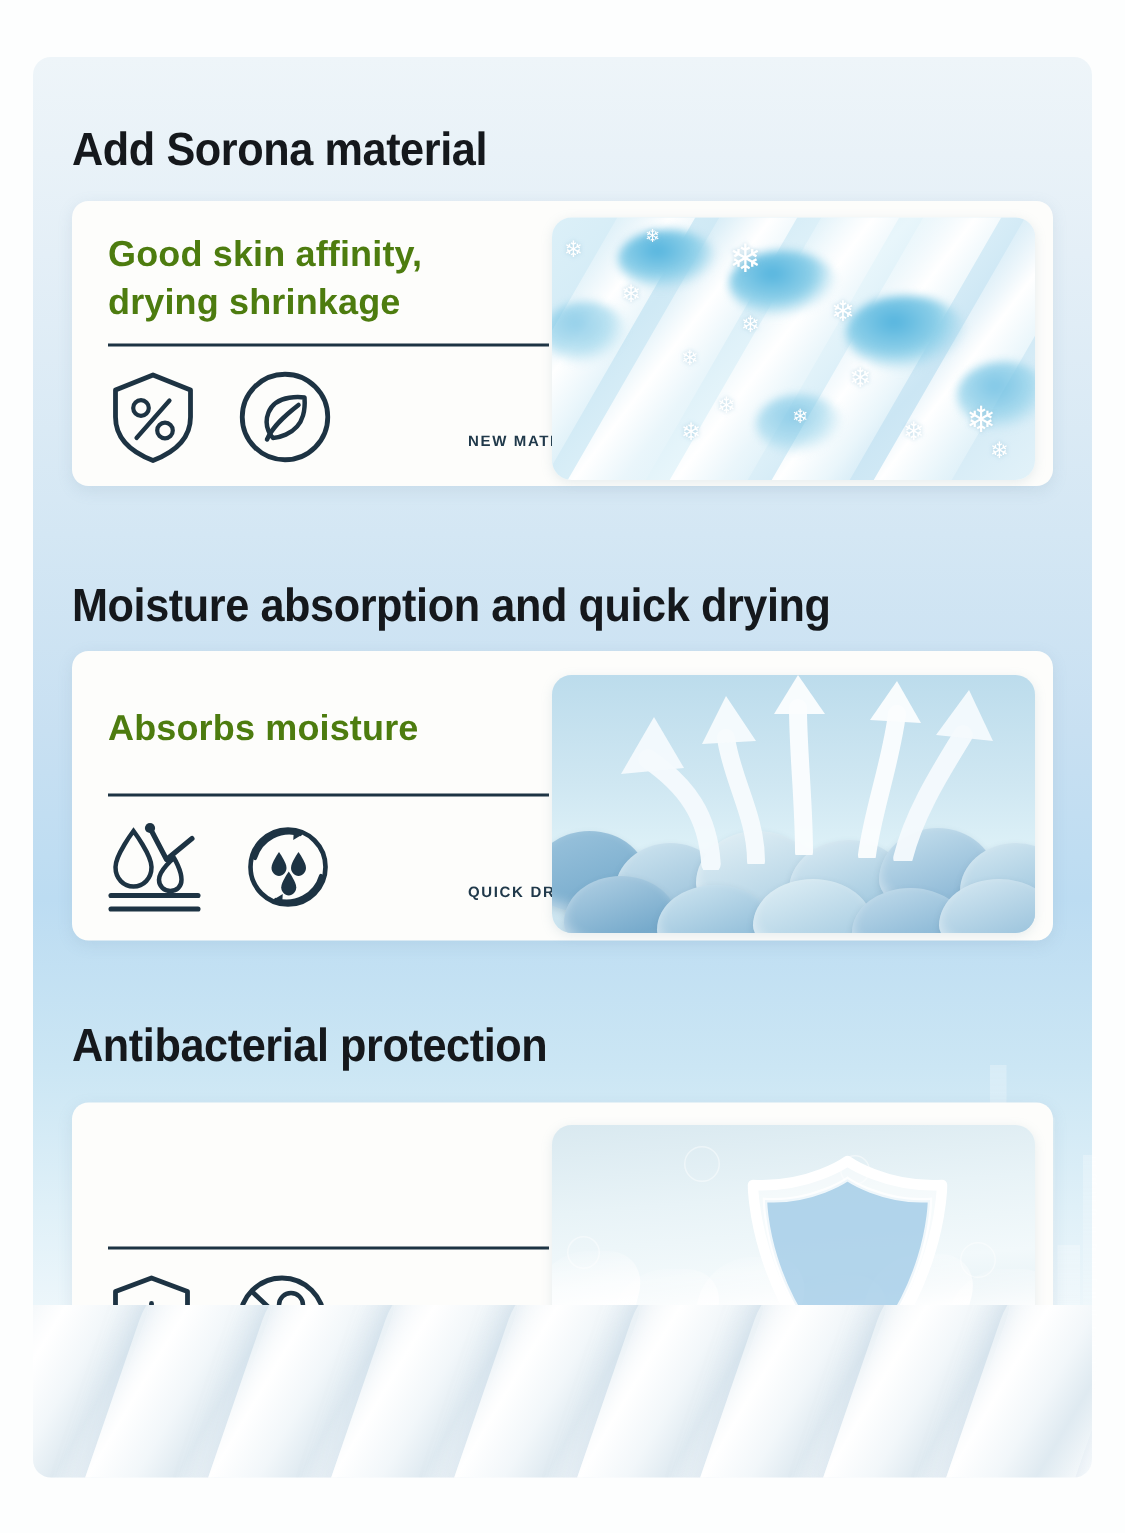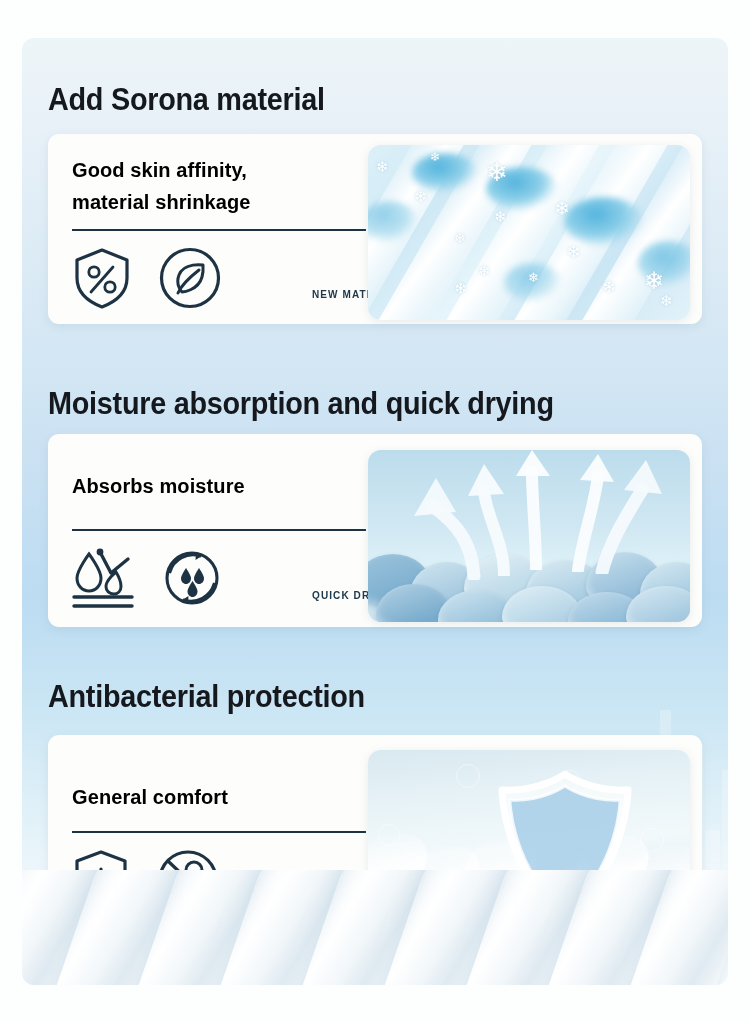--- a/index.html
+++ b/index.html
@@ -47,22 +47,22 @@
     color:#15181c;white-space:nowrap;
     transform:scaleX(.93);transform-origin:left center;
   }
   .card{
     position:absolute;left:48px;width:654px;
     background:#fdfdfb;border-radius:11px;
     box-shadow:0 3px 10px rgba(120,150,175,.16);
   }
   .card-inner{position:absolute;left:24px;top:0;width:318px;height:100%;}
   .card-title{
-    position:absolute;left:0;font-weight:700;color:#000000;
-    font-size:20px;line-height:32px;letter-spacing:.1px;
+    position:absolute;left:0;font-weight:700;color:#4d7c0f;
+    font-size:24px;line-height:32px;letter-spacing:.1px;
   }
   .rule{position:absolute;left:0;width:294px;height:2px;background:#1d3343;}
   .icons{position:absolute;left:0;display:flex;align-items:center;gap:26px;}
   .icon-svg{display:block;}
   .caption{
     position:absolute;font-size:10px;font-weight:700;letter-spacing:1.1px;
     color:#20394a;white-space:nowrap;
   }
 
   
@@ -109,21 +109,21 @@
   </div>
 
   <div class="section" style="top:0">
 
     <div class="heading" style="top:82px">Add Sorona material</div>
 
     <div class="card" style="top:134px;height:190px">
 
       <div class="card-inner">
         <div class="card-title" style="top:20px">Good skin affinity,</div>
-        <div class="card-title" style="top:52px">material shrinkage</div>
+        <div class="card-title" style="top:52px">drying shrinkage</div>
 
         <div class="rule" style="top:95px"></div>
 
         <div class="icons" style="top:112px">
           <span>
             <svg class="icon-svg" width="60" height="64" viewBox="0 0 60 64">
               <path d="M30 4 L55 14 V32 C55 47 43 56 30 61 C17 56 5 47 5 32 V14 Z" fill="none" stroke="#1d3343" stroke-width="3.2" stroke-linejoin="round"></path>
               <circle cx="22" cy="26" r="5.2" fill="none" stroke="#1d3343" stroke-width="2.8"></circle>
               <circle cx="38" cy="41" r="5.2" fill="none" stroke="#1d3343" stroke-width="2.8"></circle>
               <line x1="41" y1="21" x2="19" y2="46" stroke="#1d3343" stroke-width="2.8" stroke-linecap="round"></line>
@@ -248,21 +248,20 @@
     </div>
   </div>
 
   <div class="section" style="top:0">
 
     <div class="heading" style="top:679px">Antibacterial protection</div>
 
     <div class="card" style="top:735px;height:192px">
 
       <div class="card-inner">
-        <div class="card-title" style="top:46px">General comfort</div>
 
         <div class="rule" style="top:96px"></div>
 
         <div class="icons" style="top:113px">
           <span>
             <svg class="icon-svg" width="58" height="64" viewBox="0 0 58 64">
               <path d="M29 4 L53 13 V31 C53 46 41 56 29 61 C17 56 5 46 5 31 V13 Z" fill="none" stroke="#1d3343" stroke-width="3.2" stroke-linejoin="round"></path>
               <line x1="29" y1="21" x2="29" y2="45" stroke="#1d3343" stroke-width="3.2" stroke-linecap="round"></line>
               <line x1="17" y1="33" x2="41" y2="33" stroke="#1d3343" stroke-width="3.2" stroke-linecap="round"></line>
             </svg>

